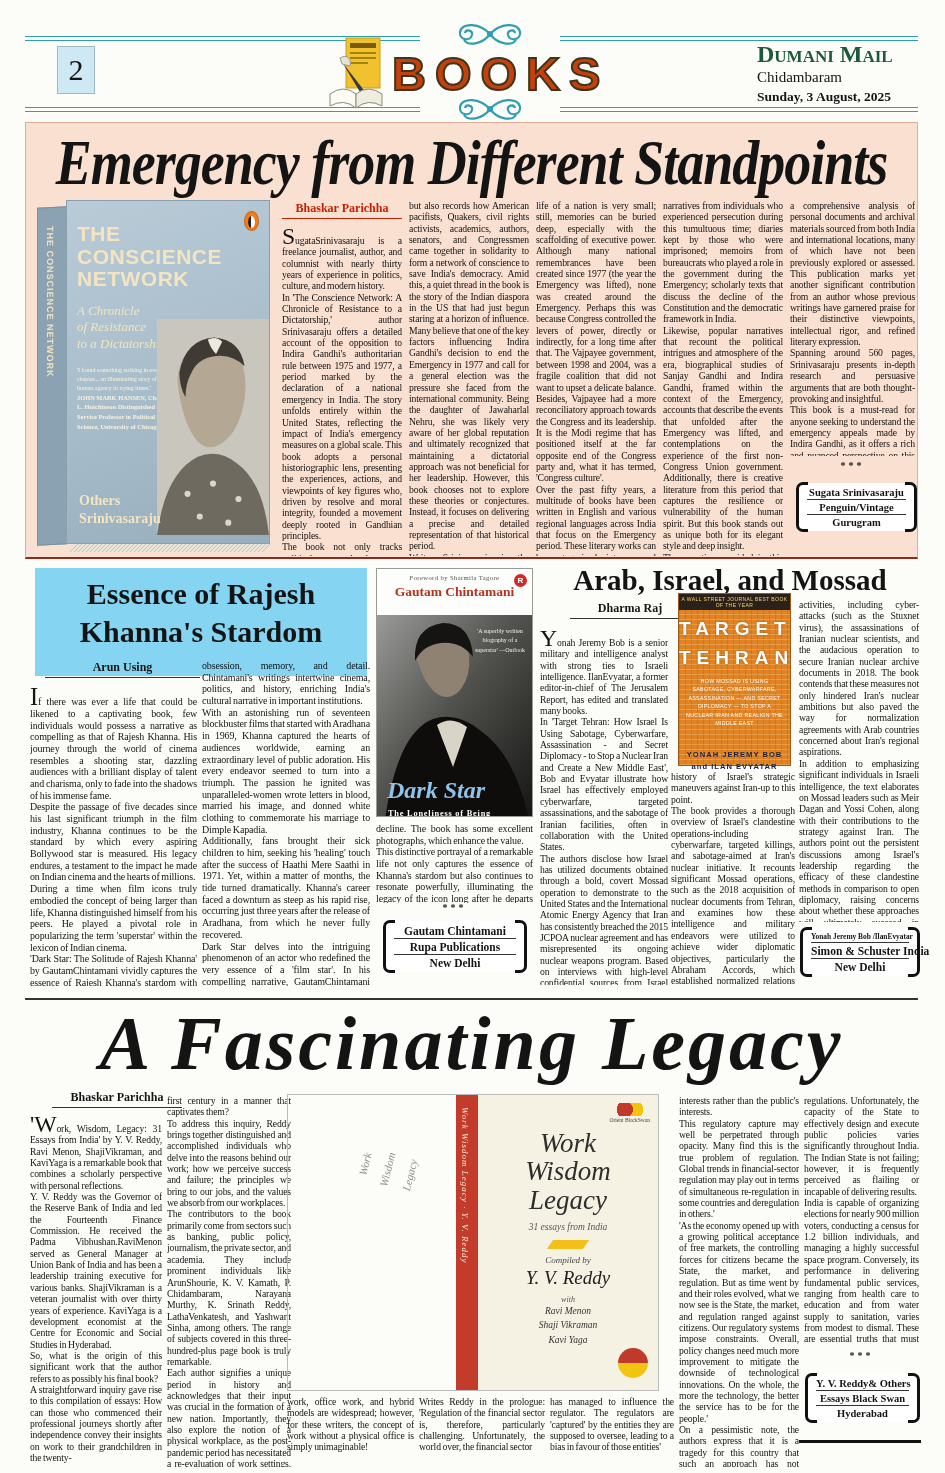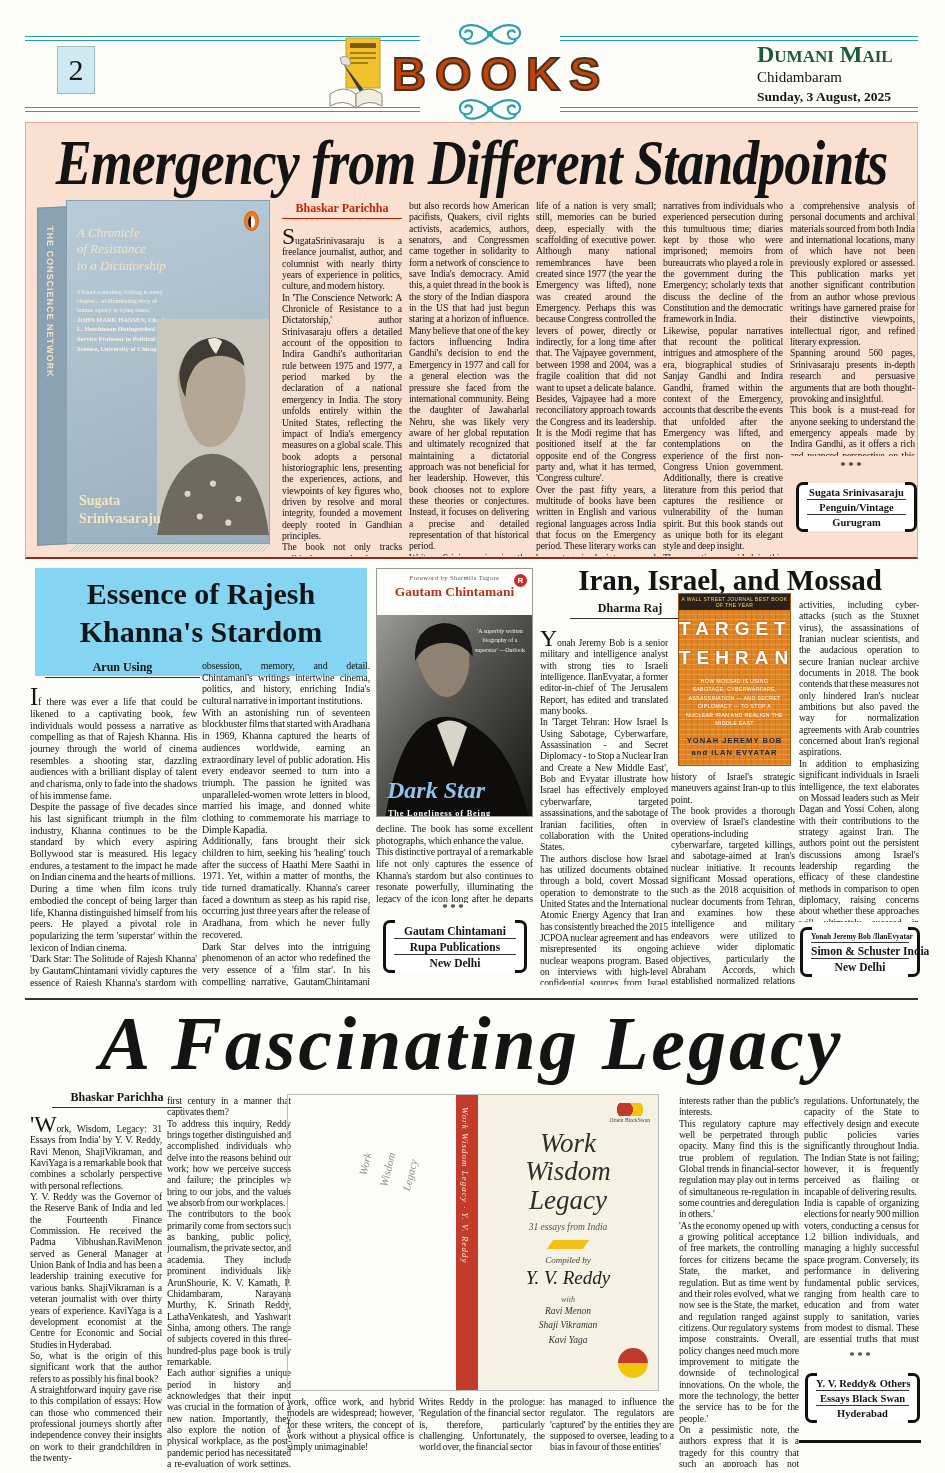--- a/index.html
+++ b/index.html
@@ -106,21 +106,21 @@
              #e08324;
            border:1px solid #9c5a14; padding-top:0; }
   .b3-banner { background:#2b2118; color:#f4d47a; font-size:5px; letter-spacing:.4px;
                text-align:center; padding:2px 1px; font-family:"Liberation Sans",sans-serif; }
   .b3-title { color:#fff; font-family:"Liberation Sans",sans-serif; font-weight:bold; font-size:19px;
               letter-spacing:6px; text-align:center; line-height:1.5; white-space:pre-line; margin-top:5px;
               text-shadow:0 0 2px rgba(80,40,0,.5); }
   .b3-sub { color:#fff; font-size:5.3px; text-align:center; line-height:1.6; padding:5px 7px 0;
             text-transform:uppercase; letter-spacing:.3px; font-family:"Liberation Sans",sans-serif; }
   .b3-authors { color:#1c2340; font-weight:bold; font-size:7.6px; letter-spacing:1px; text-align:center;
-                margin-top:7px; white-space:pre-line; line-height:1.6; font-family:"Liberation Sans",sans-serif; }
+                margin-top:21px; white-space:pre-line; line-height:1.6; font-family:"Liberation Sans",sans-serif; }
 
   
   .sepline { position:absolute; left:25px; top:998px; width:893px; height:1.5px; background:#333; }
   .a4-headline { position:absolute; left:25px; top:1000px; width:893px; text-align:center;
                  font-style:italic; font-weight:bold; font-size:76px; letter-spacing:3px; }
   .book4 { position:absolute; left:287px; top:1094px; width:372px; height:297px; border:1px solid #bbb; }
   .b4-left { position:absolute; left:0; top:0; width:168px; height:100%; overflow:hidden;
              background:linear-gradient(100deg,#e3e3db 0%,#cncnc 0),linear-gradient(100deg,#e7e7df 0%,#c9c9c1 60%,#b5b5ad 100%); }
   .b4-left .tilt { position:absolute; left:-30px; top:40px; width:260px; transform:rotate(-76deg);
                    transform-origin:center; color:#8f8f88; font-style:italic; font-size:11px;
@@ -204,20 +204,23 @@
 
   <div class="book1">
     <div class="b1-spine">
         <span>THE CONSCIENCE NETWORK</span>
       </div>
     <div class="b1-pages"></div>
     <div class="b1-front">
       <div class="b1-penguin">
           <i></i>
         </div>
+      <div class="b1-title">THE
+CONSCIENCE
+NETWORK</div>
       <div class="b1-sub">A Chronicle
 of Resistance
 to a Dictatorship</div>
       <div class="b1-blurb">
         <span>'I found something striking in every chapter... an illuminating story of human agency in trying times.'</span>
         <div class="credit">JOHN MARK HANSEN, Charles L. Hutchinson Distinguished Service Professor in Political Science, University of Chicago</div>
       </div>
       <div class="b1-photo">
         <svg width="112" height="216" viewBox="0 0 110 210" preserveAspectRatio="none">
           <rect width="110" height="210" fill="#c9c7bd"></rect>
@@ -225,21 +228,21 @@
           <path d="M22 52 Q28 20 56 18 Q82 20 86 46 Q74 34 58 36 Q40 38 34 52 Q28 62 28 76 Q22 66 22 52Z" fill="#3f3a33"></path>
           <path d="M50 20 Q58 16 64 22 L58 34 Q52 28 50 20Z" fill="#ece8dd"></path>
           <path d="M0 210 Q8 150 40 134 Q60 126 78 140 Q104 158 110 210 Z" fill="#6e6a60"></path>
           <circle cx="30" cy="170" r="3" fill="#d8d5cb"></circle>
             <circle cx="55" cy="160" r="3" fill="#d8d5cb"></circle>
           <circle cx="80" cy="175" r="3" fill="#d8d5cb"></circle>
             <circle cx="42" cy="192" r="3" fill="#d8d5cb"></circle>
           <circle cx="70" cy="198" r="3" fill="#d8d5cb"></circle>
         </svg>
       </div>
-      <div class="b1-author">Sugata
+      <div class="b1-author">Others
 Srinivasaraju</div>
     </div>
   </div>
 
   <div class="byline red" style="left:282px; top:201px; width:120px;">Bhaskar Parichha</div>
   <div class="col dropcap" style="left:282px; top:226px; width:120px; height:330px;">SugataSrinivasaraju is a freelance journalist, author, and columnist with nearly thirty years of experience in politics, culture, and modern history.
 In 'The Conscience Network: A Chronicle of Resistance to a Dictatorship,' author Srinivasaraju offers a detailed account of the opposition to Indira Gandhi's authoritarian rule between 1975 and 1977, a period marked by the declaration of a national emergency in India. The story unfolds entirely within the United States, reflecting the impact of India's emergency measures on a global scale. This book adopts a personal historiographic lens, presenting the experiences, actions, and viewpoints of key figures who, driven by resolve and moral integrity, founded a movement deeply rooted in Gandhian principles.
 The book not only tracks political developments, ideological debates, and sociocultural contexts of the time</div>
   <div class="col" style="left:409px; top:200px; width:120px; height:356px;">but also records how American pacifists, Quakers, civil rights activists, academics, authors, senators, and Congressmen came together in solidarity to form a network of conscience to save India's democracy. Amid this, a quiet thread in the book is the story of the Indian diaspora in the US that had just begun staring at a horizon of influence. Many believe that one of the key factors influencing Indira Gandhi's decision to end the Emergency in 1977 and call for a general election was the pressure she faced from the international community. Being the daughter of Jawaharlal Nehru, she was likely very aware of her global reputation and ultimately recognized that maintaining a dictatorial approach was not beneficial for her leadership. However, this book chooses not to explore these theories or conjectures. Instead, it focuses on delivering a precise and detailed representation of that historical period.
 Writes Srinivasaraju in the introduction: 'Fifty years in the</div>
@@ -301,21 +304,21 @@
 
   <div class="col" style="left:376px; top:823px; width:157px; height:80px; font-size:10px;">decline. The book has some excellent photographs, which enhance the value.
 This distinctive portrayal of a remarkable life not only captures the essence of Khanna's stardom but also continues to resonate powerfully, illuminating the legacy of the icon long after he departs from the world.</div>
   <div class="endmark" style="left:376px; top:902px; width:157px;">***</div>
   <div class="pubbox" style="left:384px; top:921px; width:142px;">
     <div class="pubrow">Gautam Chintamani</div>
     <div class="pubrow">Rupa Publications</div>
     <div class="pubrow">New Delhi</div>
   </div>
 
-  <h2 class="a3-headline">Iran, Israel, and Mossad</h2>
+  <h2 class="a3-headline">Arab, Israel, and Mossad</h2>
   <div class="byline" style="left:570px; top:601px; width:120px;">Dharma Raj</div>
   <div class="col dropcap" style="left:540px; top:628px; width:128px; height:357px;">Yonah Jeremy Bob is a senior military and intelligence analyst with strong ties to Israeli intelligence. IlanEvyatar, a former editor-in-chief of The Jerusalem Report, has edited and translated many books.
 In 'Target Tehran: How Israel Is Using Sabotage, Cyberwarfare, Assassination - and Secret Diplomacy - to Stop a Nuclear Iran and Create a New Middle East', Bob and Evyatar illustrate how Israel has effectively employed cyberwarfare, targeted assassinations, and the sabotage of Iranian facilities, often in collaboration with the United States.
 The authors disclose how Israel has utilized documents obtained through a bold, covert Mossad operation to demonstrate to the United States and the International Atomic Energy Agency that Iran has consistently breached the 2015 JCPOA nuclear agreement and has misrepresented its ongoing nuclear weapons program. Based on interviews with high-level confidential sources from Israel and the United States, including personnel from the Mossad and the CIA, the authors narrate the "exciting" inside account of the turbulent and frequently violent</div>
 
   <div class="book3">
     <div class="b3-banner">A WALL STREET JOURNAL BEST BOOK OF THE YEAR</div>
     <div class="b3-title">TARGET
 TEHRAN</div>
     <div class="b3-sub">How Mossad Is Using Sabotage, Cyberwarfare, Assassination — and Secret Diplomacy — to Stop a Nuclear Iran and Realign the Middle East</div>

